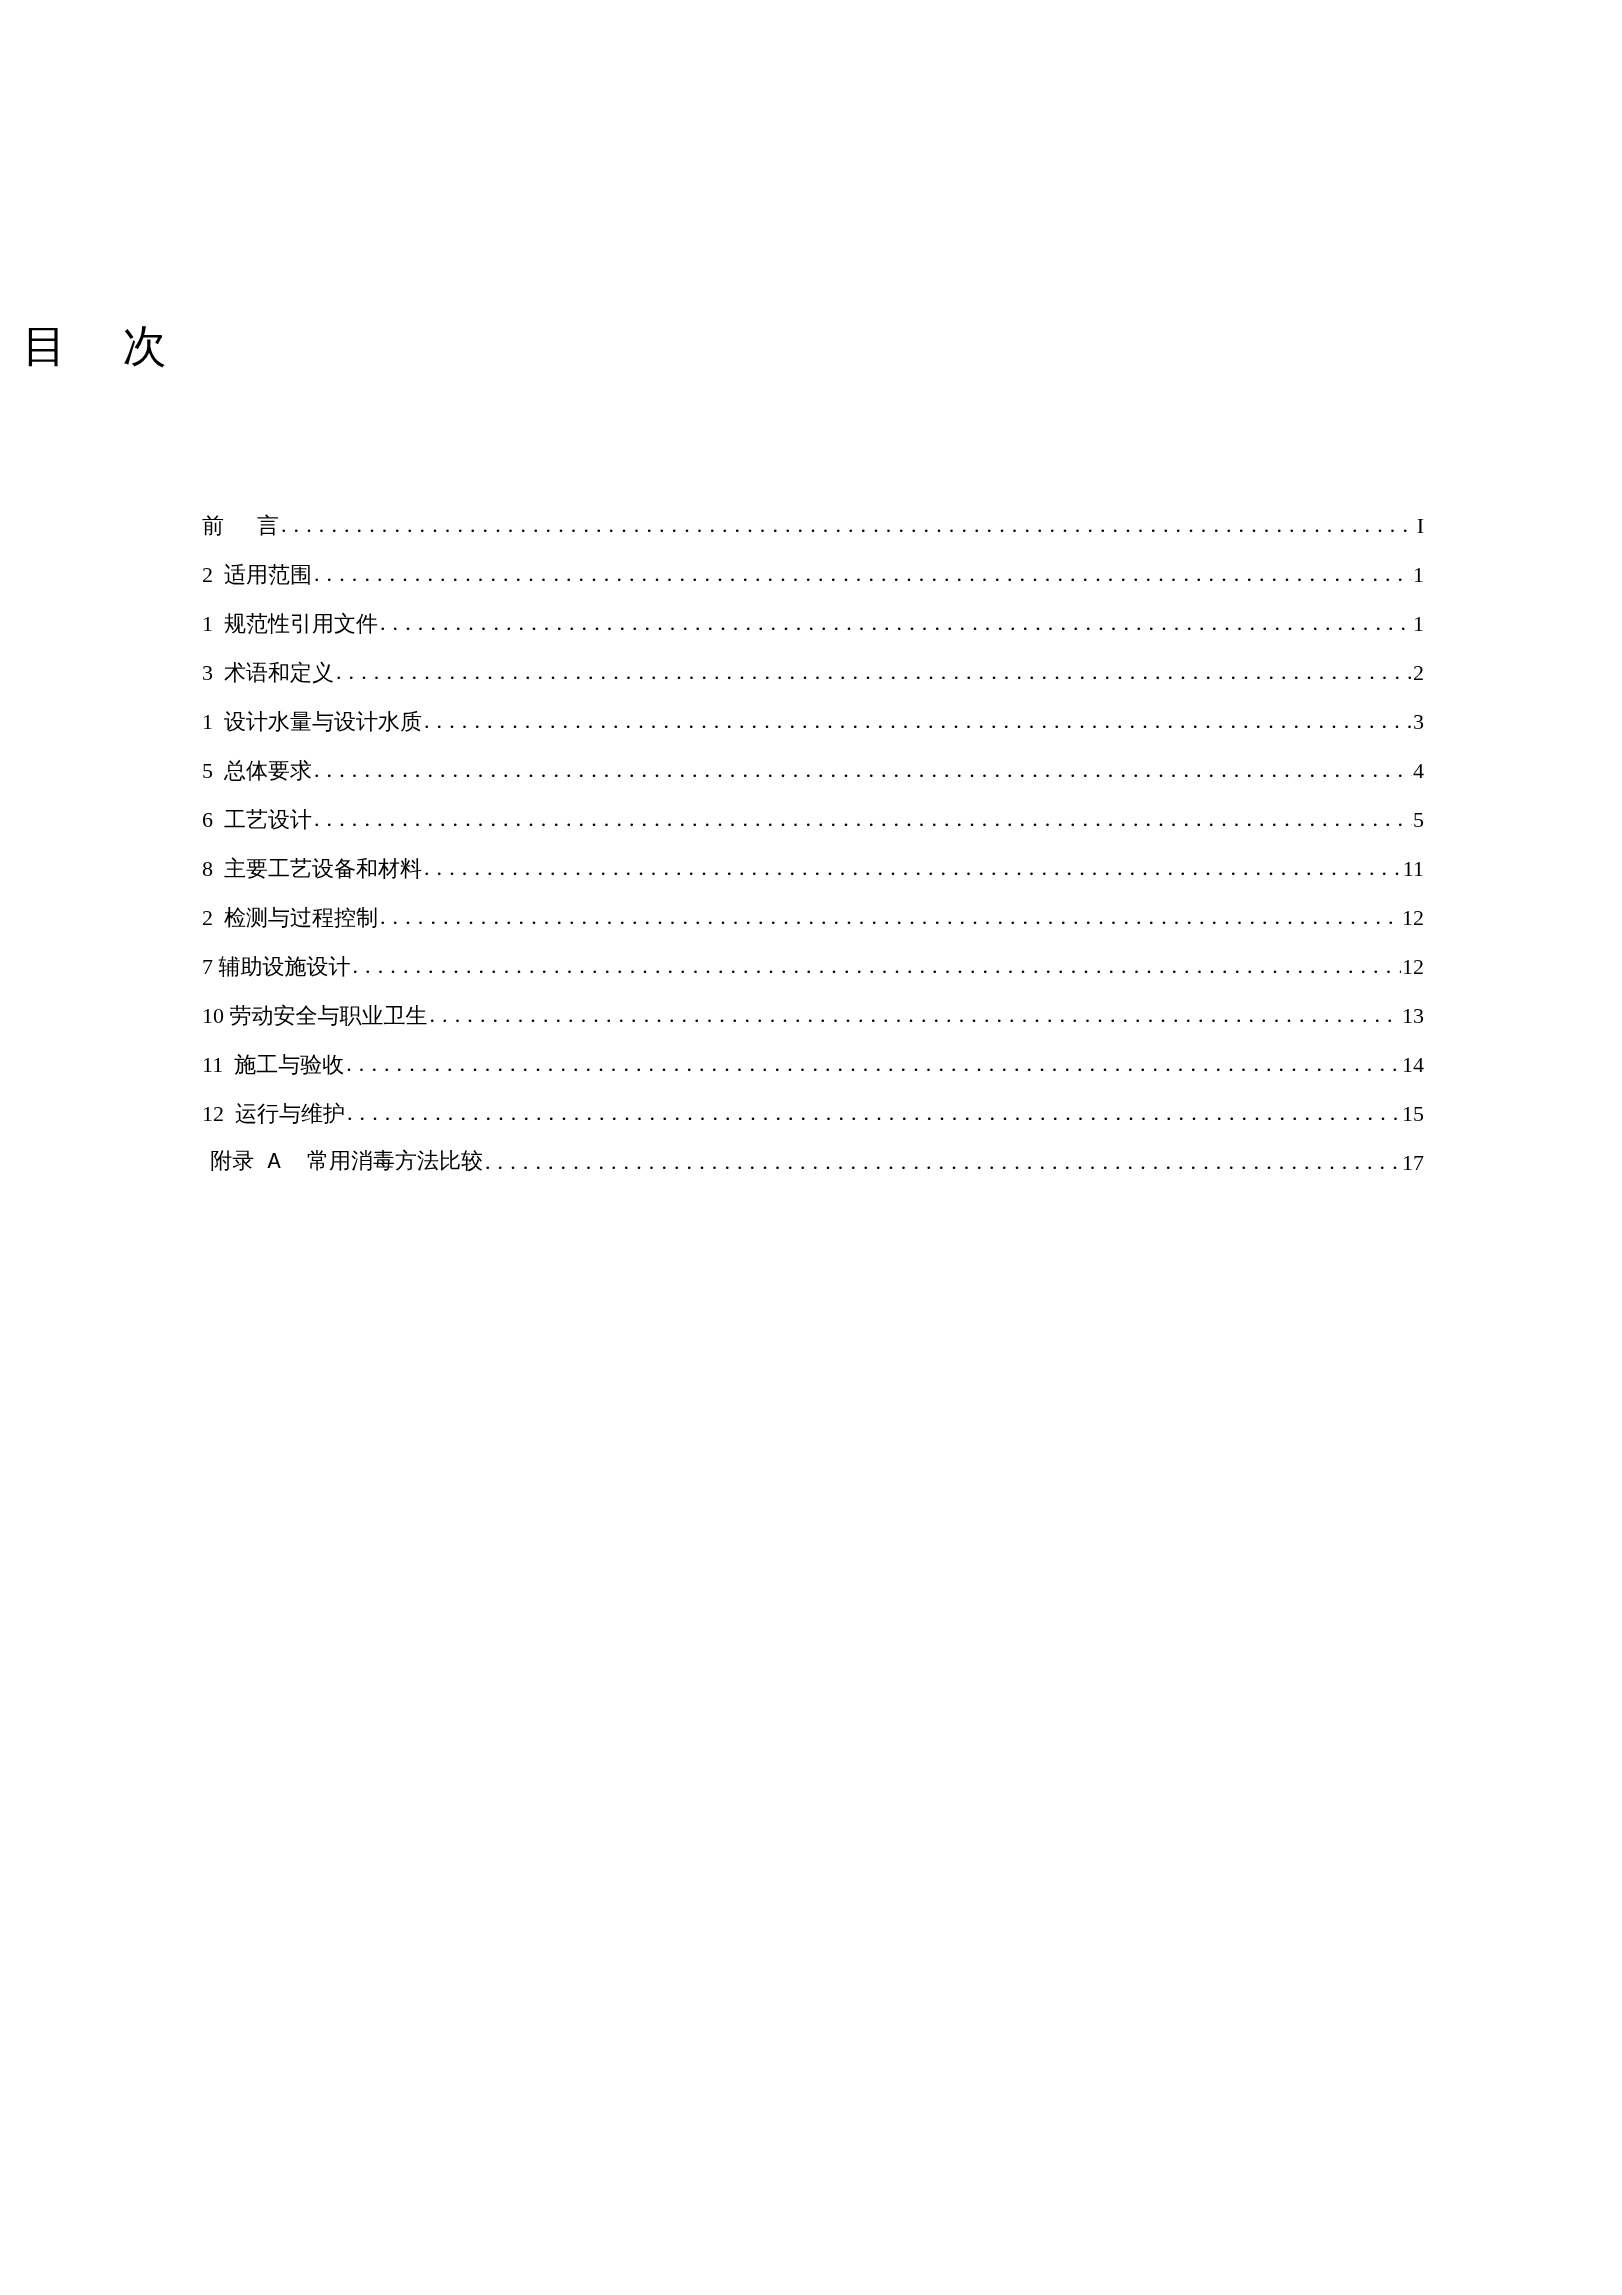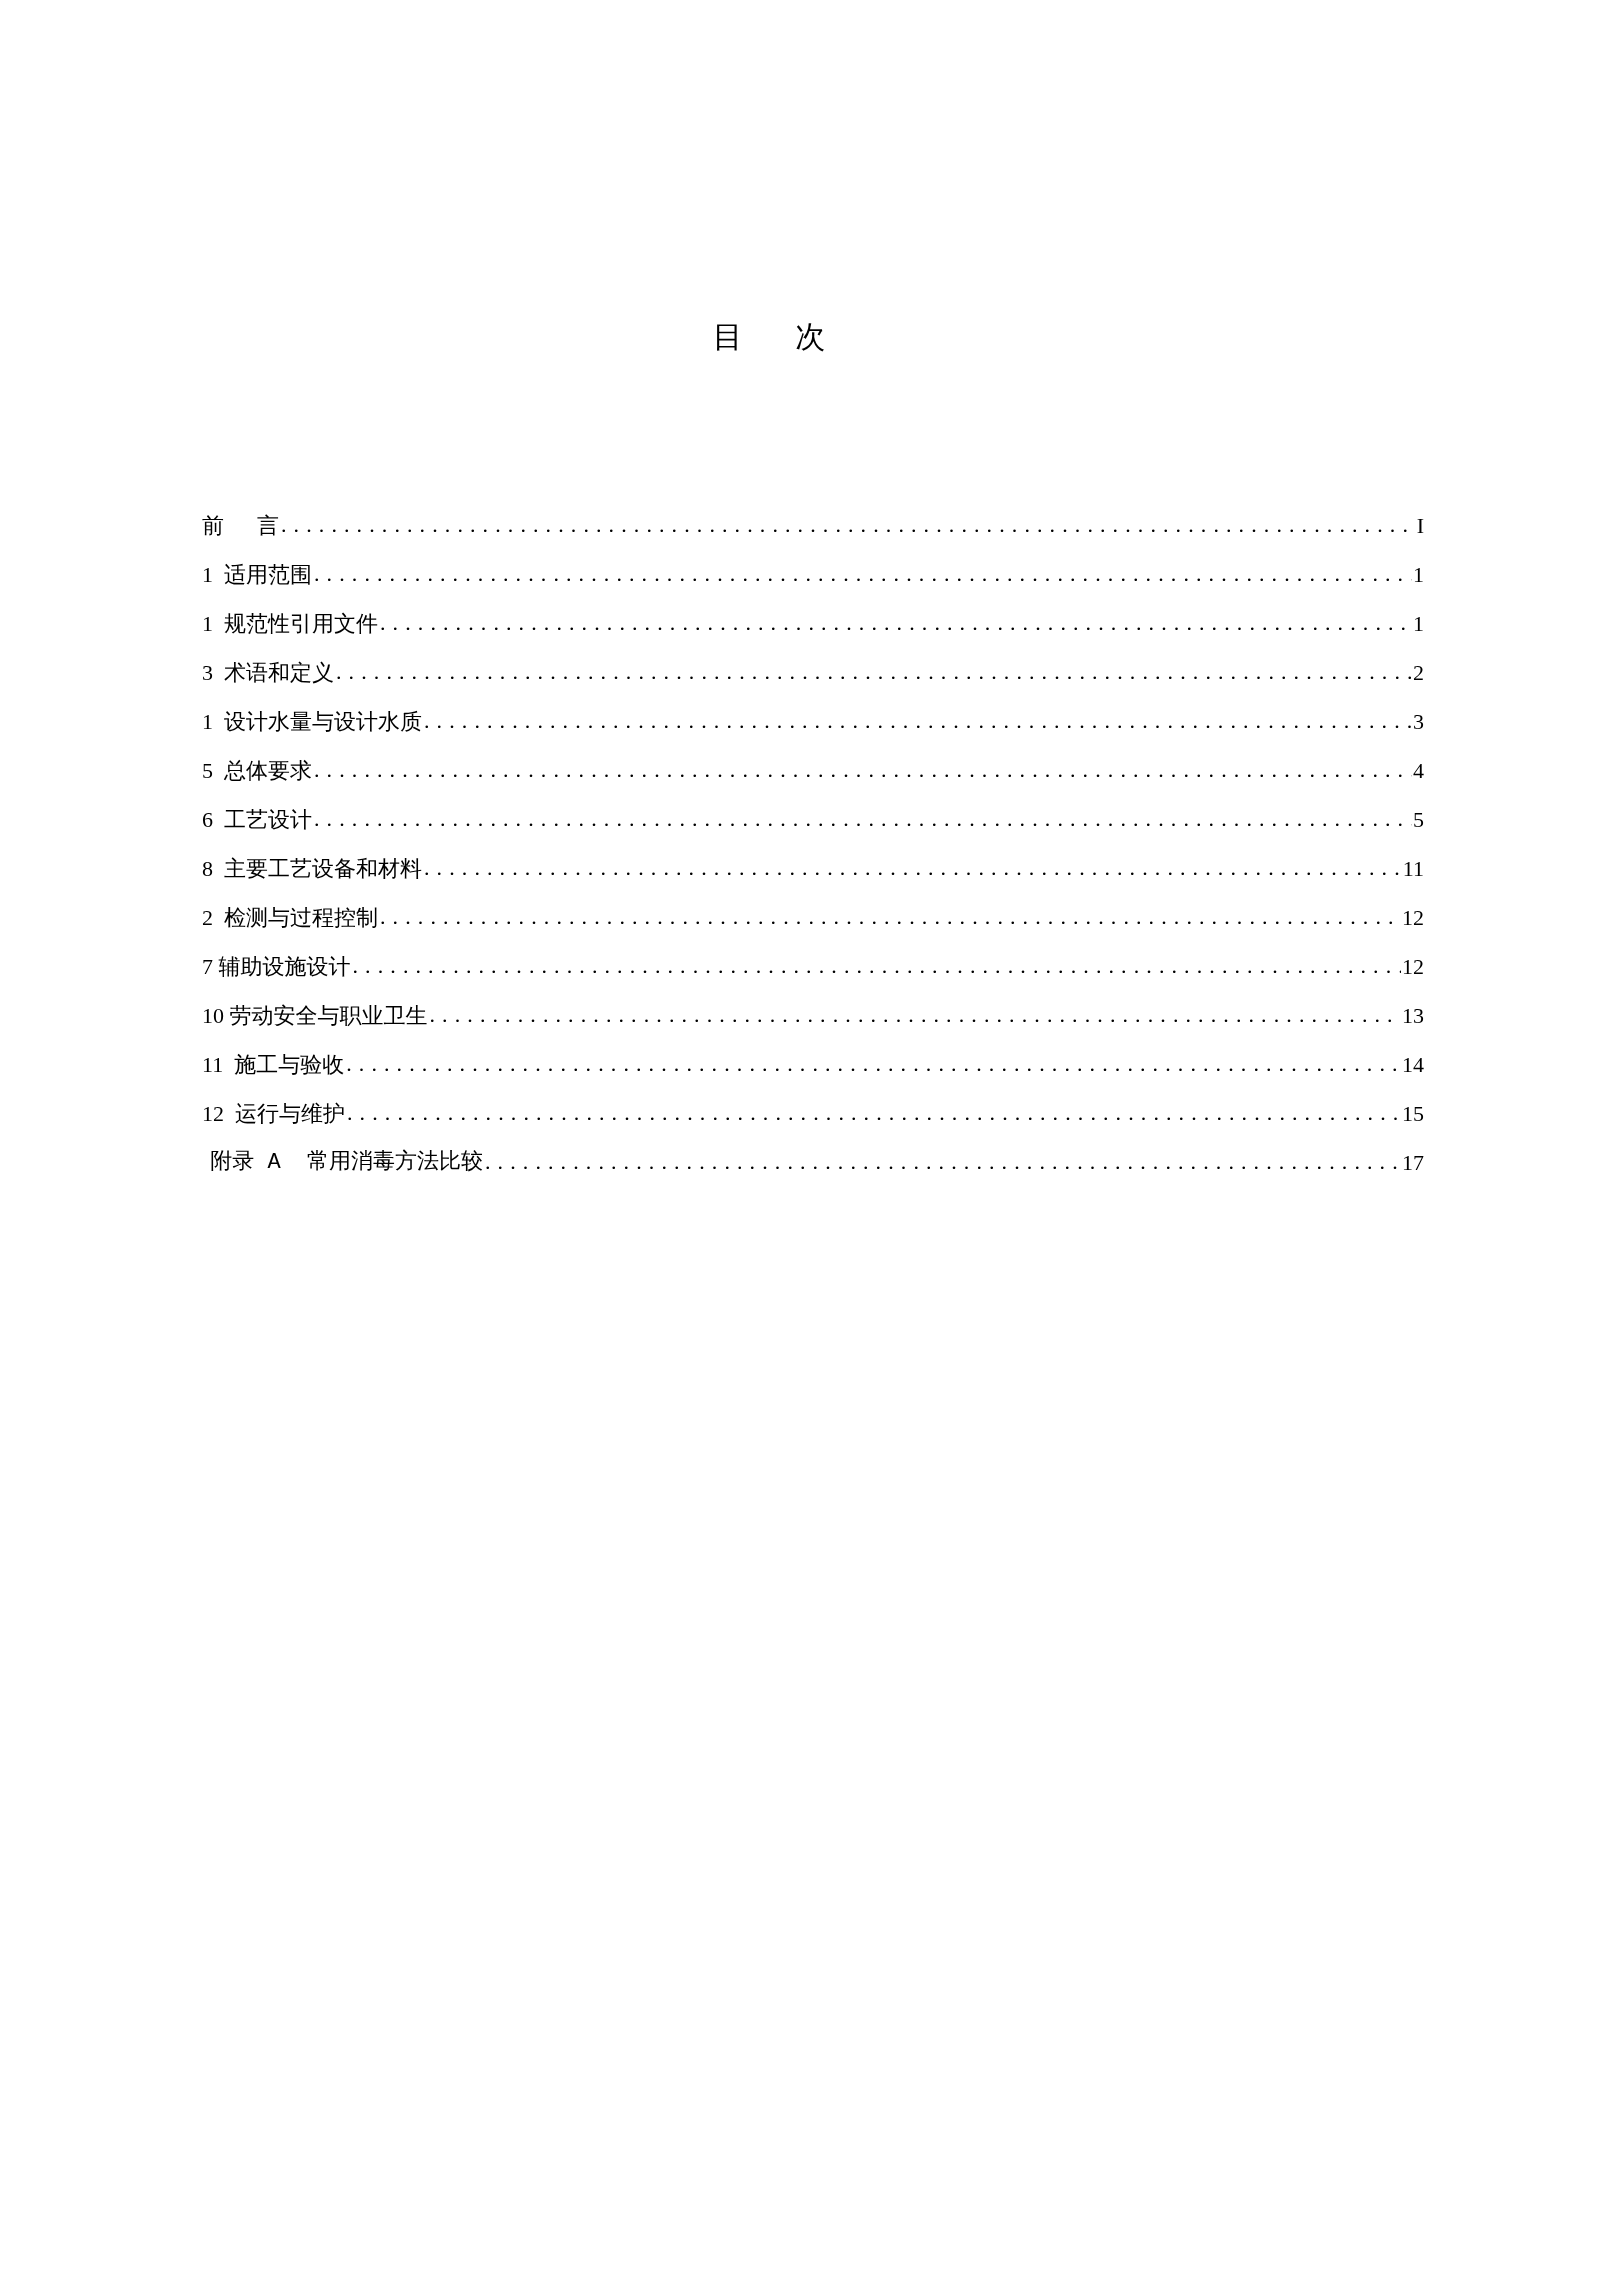--- a/index.html
+++ b/index.html
@@ -17,22 +17,21 @@
     height: 2295px;
     background: #ffffff;
     box-sizing: border-box;
     overflow: hidden;
   }
   .doc-title {
     position: absolute;
     top: 317px;
     left: 0;
     width: 1538px;
-    text-align: center;
-    font-size: 30px;
+    font-size: 44px;
     letter-spacing: 22.5px;
     text-indent: 22.5px;
     font-weight: normal;
     font-family: "Liberation Serif", "DejaVu Serif", serif;
   }
   .toc {
     position: absolute;
     top: 488px;
     left: 202px;
     width: 1222px;
@@ -78,21 +77,21 @@
 
   <div class="doc-title">目  次</div>
 
   <div class="toc" id="toc-root">
       <div class="toc-entry indent-0">
         <span class="entry-label">前      言</span>
         <span class="entry-dots">. . . . . . . . . . . . . . . . . . . . . . . . . . . . . . . . . . . . . . . . . . . . . . . . . . . . . . . . . . . . . . . . . . . . . . . . . . . . . . . . . . . . . . . . . . . . . . . . . . . . . . . . . . . . . . . . . . . . . . . . . . . . . . . . . . . . . . . . . . . . . . . . . . . . . . . . . . . . . . . </span>
         <span class="entry-page">I</span>
       </div>
       <div class="toc-entry indent-0">
-        <span class="entry-label">1  适用范围</span>
+        <span class="entry-label">2  适用范围</span>
         <span class="entry-dots">. . . . . . . . . . . . . . . . . . . . . . . . . . . . . . . . . . . . . . . . . . . . . . . . . . . . . . . . . . . . . . . . . . . . . . . . . . . . . . . . . . . . . . . . . . . . . . . . . . . . . . . . . . . . . . . . . . . . . . . . . . . . . . . . . . . . . . . . . . . . . . . . . . . . . . . . . . . . . . . </span>
         <span class="entry-page">1</span>
       </div>
       <div class="toc-entry indent-0">
         <span class="entry-label">1  规范性引用文件</span>
         <span class="entry-dots">. . . . . . . . . . . . . . . . . . . . . . . . . . . . . . . . . . . . . . . . . . . . . . . . . . . . . . . . . . . . . . . . . . . . . . . . . . . . . . . . . . . . . . . . . . . . . . . . . . . . . . . . . . . . . . . . . . . . . . . . . . . . . . . . . . . . . . . . . . . . . . . . . . . . . . . . . . . . . . . </span>
         <span class="entry-page">1</span>
       </div>
       <div class="toc-entry indent-0">
         <span class="entry-label">3  术语和定义</span>

